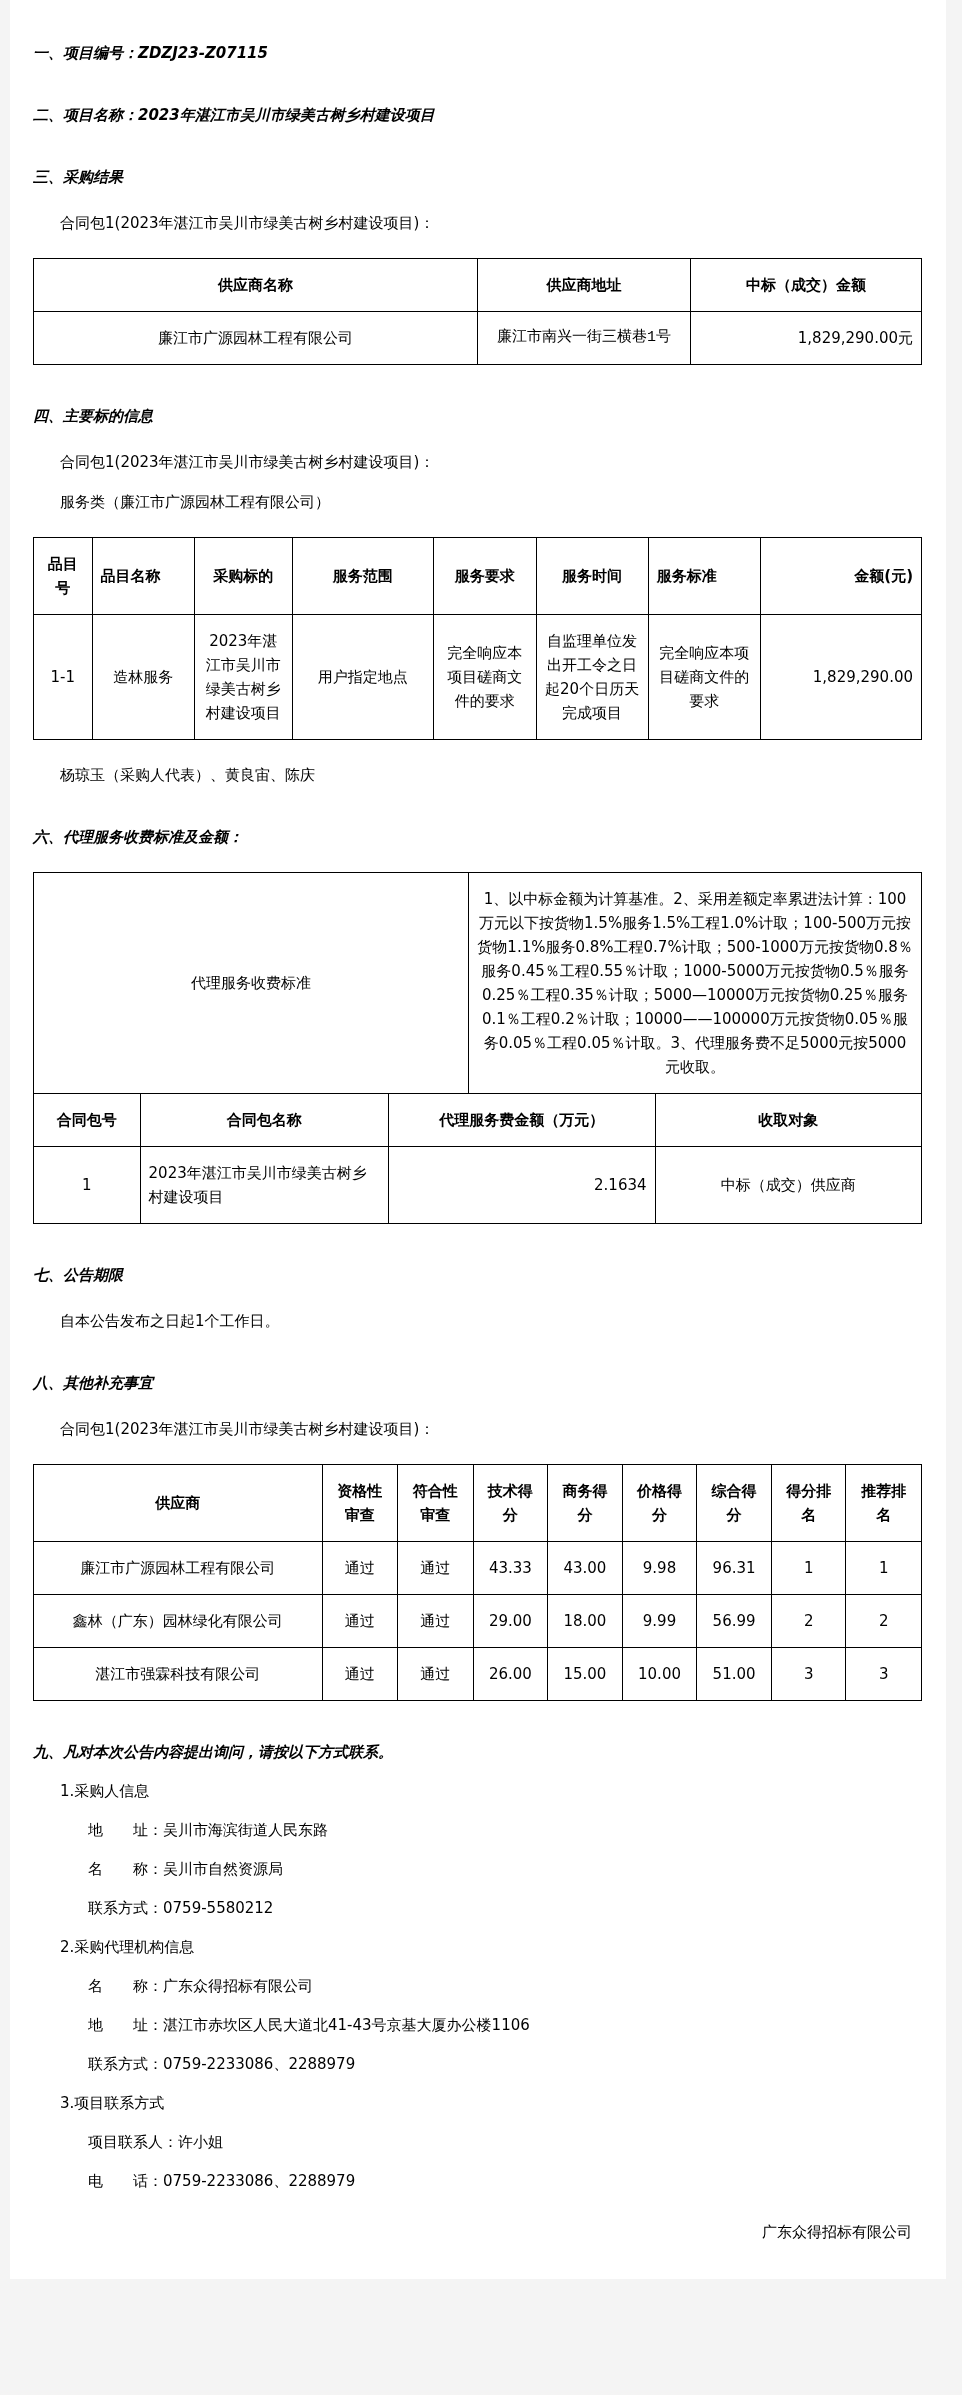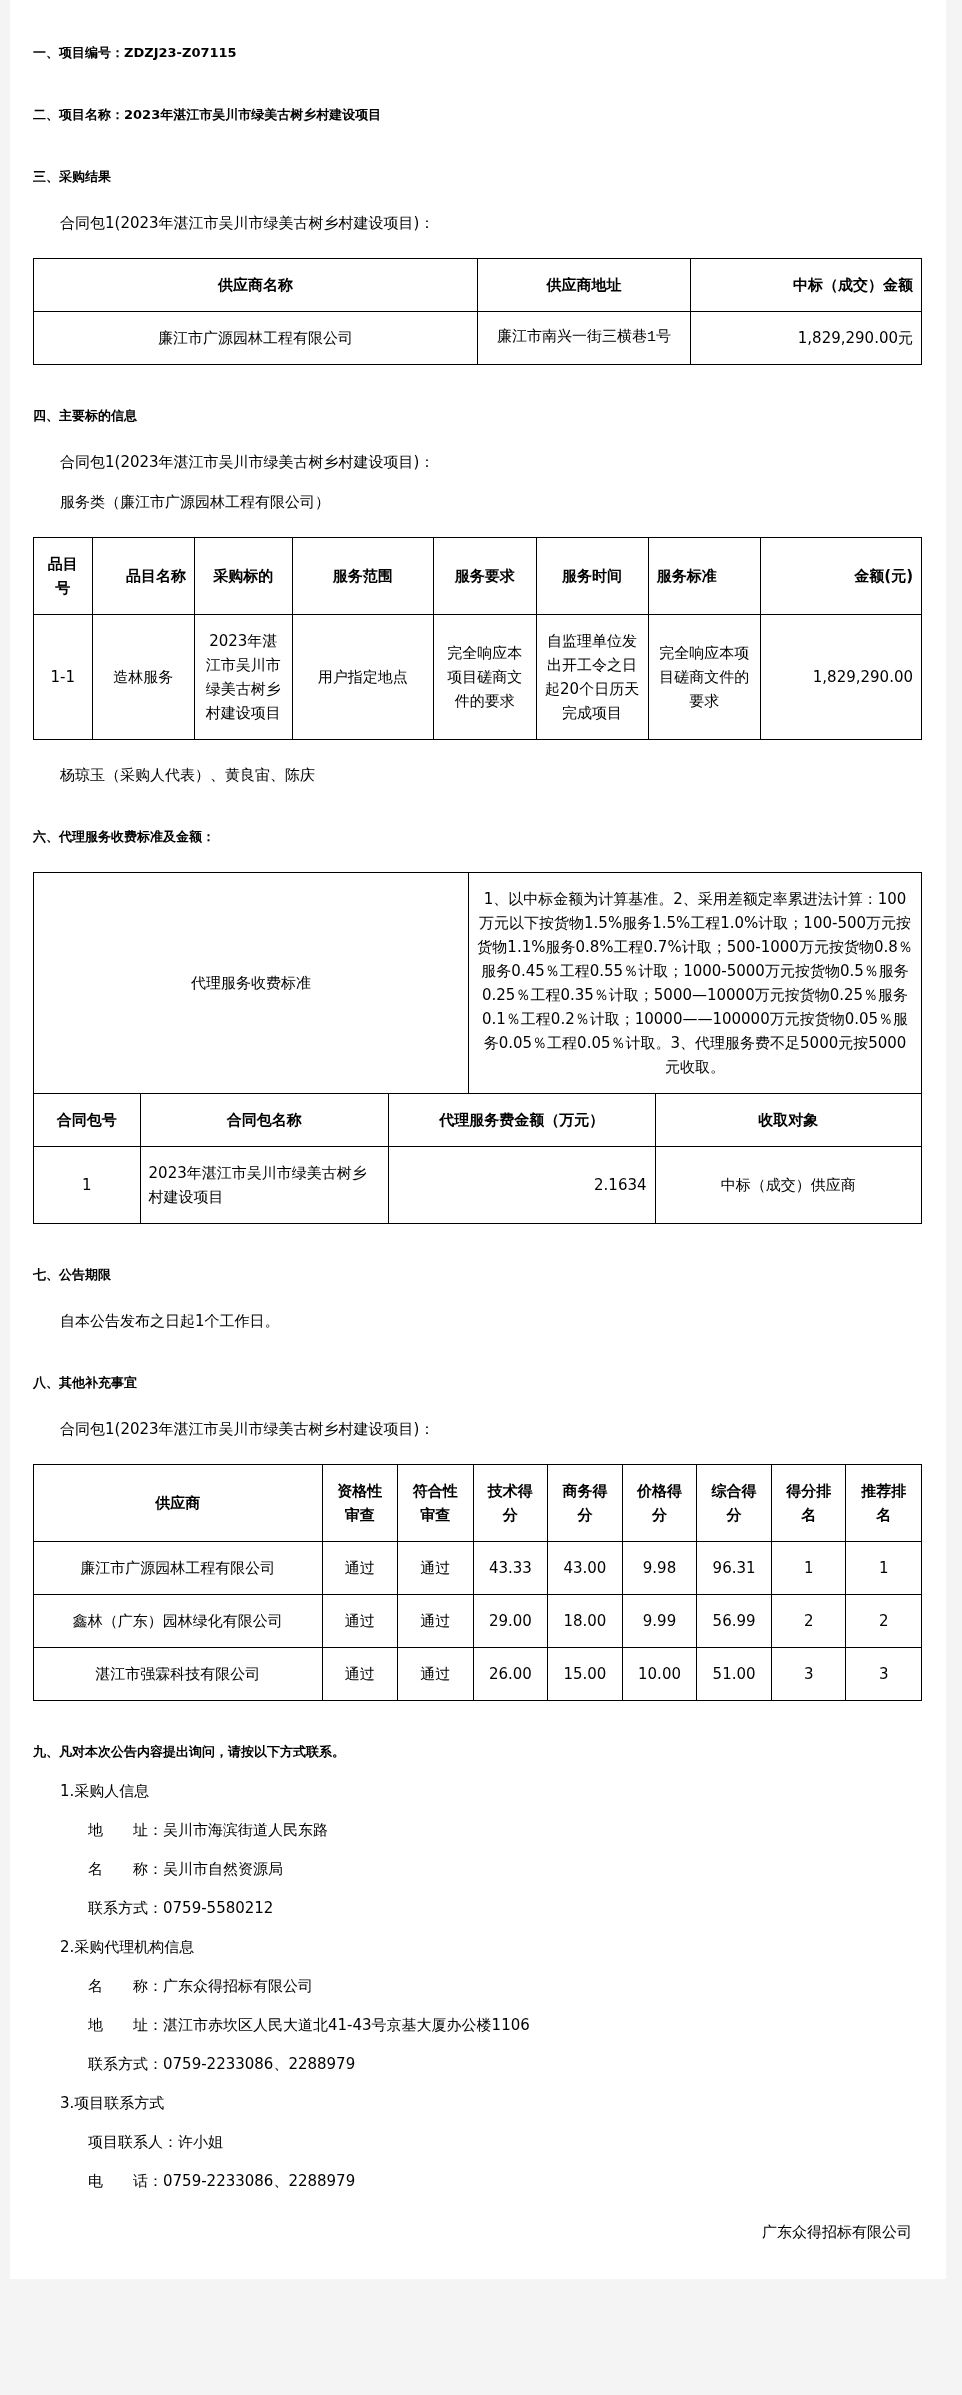--- a/index.html
+++ b/index.html
@@ -10,24 +10,25 @@
     color: #000;
     font-family: "DejaVu Sans", "Liberation Sans", sans-serif;
     font-size: 15px;
   }
   .sheet {
     background: #ffffff;
     margin: 0 16px 0 10px;
     padding: 20px 24px 36px 23px;
   }
   h3.sec {
-    font-size: 13px;
+    font-size: 15px;
     font-weight: bold;
     line-height: 22px;
     margin: 40px 0 0 0;
+    font-style: italic;
   }
   h3.sec:first-child { margin-top: 22px; }
   p.indent {
     margin: 24px 0 0 27px;
     line-height: 22px;
   }
   p.tight { margin-top: 18px; }
   table.grid {
     border-collapse: collapse;
     width: 100%;
@@ -76,21 +77,21 @@
   <table class="grid">
     <colgroup>
         <col style="width:50%">
         <col style="width:24%">
         <col style="width:26%">
       </colgroup>
     <thead>
         <tr>
           <th style="text-align: center;">供应商名称</th>
           <th style="text-align: center;">供应商地址</th>
-          <th style="text-align: right;">中标（成交）金额</th>
+          <th style="text-align: center;">中标（成交）金额</th>
         </tr>
       </thead>
     <tbody>
         <tr>
           <td style="text-align: center;">廉江市广源园林工程有限公司</td>
           <td style="text-align: center; font-family: Liberation Mono, monospace;">廉江市南兴一街三横巷1号</td>
           <td style="text-align: right;">1,829,290.00元</td>
         </tr>
       </tbody>
   </table>
@@ -105,21 +106,21 @@
         <col style="width:10%">
         <col style="width:14.5%">
       <col style="width:10.5%">
         <col style="width:11.5%">
         <col style="width:11.5%">
         <col style="width:16.5%">
     </colgroup>
     <thead>
         <tr>
           <th style="text-align: center;">品目号</th>
-          <th style="text-align: right;">品目名称</th>
+          <th style="text-align: left;">品目名称</th>
           <th style="text-align: center;">采购标的</th>
           <th style="text-align: center;">服务范围</th>
           <th style="text-align: center;">服务要求</th>
           <th style="text-align: center;">服务时间</th>
           <th style="text-align: left;">服务标准</th>
           <th style="text-align: right;">金额(元)</th>
         </tr>
       </thead>
     <tbody>
         <tr>

